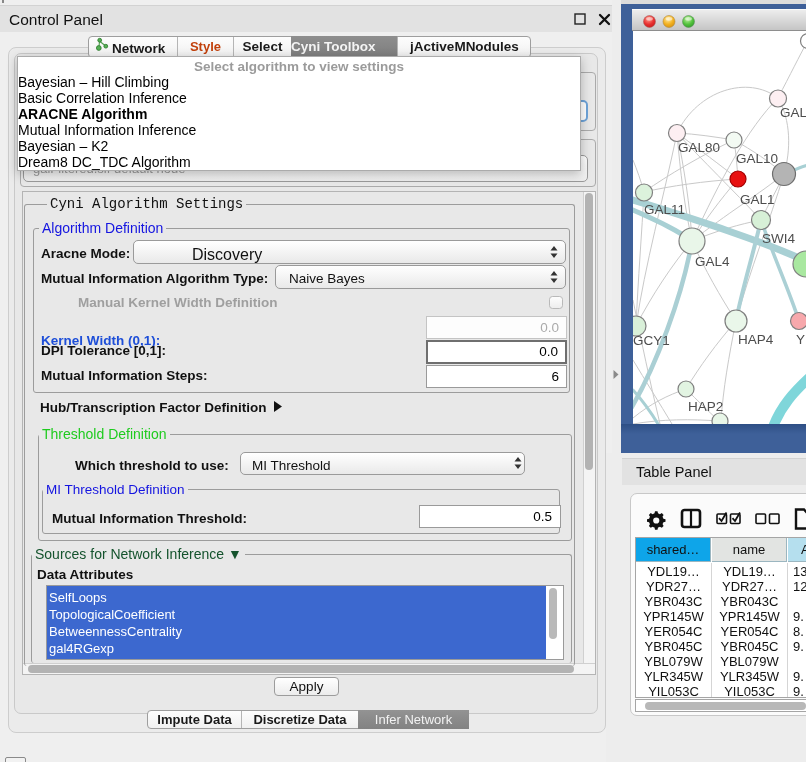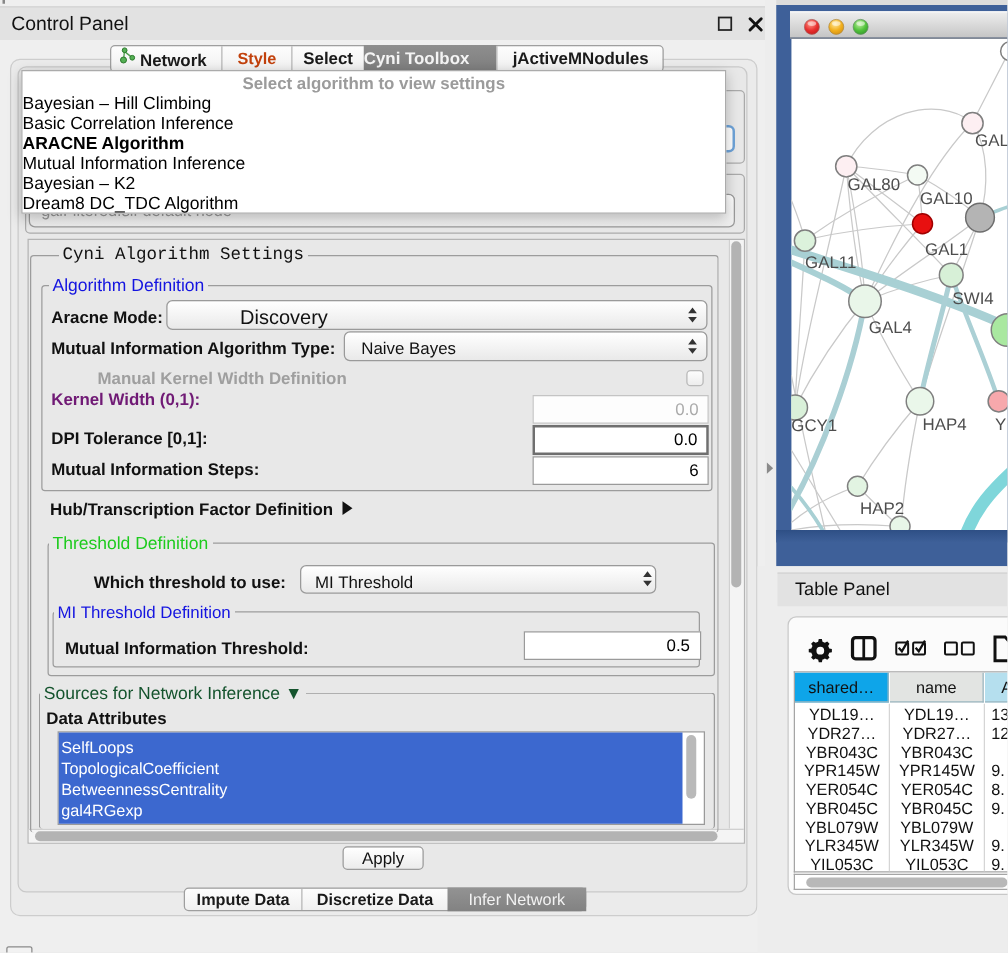--- a/index.html
+++ b/index.html
@@ -74,21 +74,21 @@
 <div class="abs b" style="left:41px;top:271px;font-size:13.5px;color:#111;">Mutual Information Algorithm Type:</div>
 <div class="abs combo" style="left:275px;top:265px;width:291px;height:24px;background:linear-gradient(#ffffff,#e9e9e9);border:1px solid #9a9a9a;border-radius:5px;"></div>
 <div class="abs" style="left:289px;top:271px;font-size:13.5px;color:#111;">Naive Bayes</div>
 <svg class="abs" style="left:548px;top:270px;" width="12" height="14" viewBox="0 0 12 14">
     <path d="M6 1 L9.5 5.5 L2.5 5.5 Z M6 13 L9.5 8.5 L2.5 8.5 Z" fill="#333"></path>
   </svg>
 
 <div class="abs b" style="left:41px;top:295px;font-size:13.5px;color:#9f9f9f;margin-left:37px;">Manual Kernel Width Definition</div>
 <div class="abs" style="left:549px;top:296px;width:14px;height:13px;background:linear-gradient(#fdfdfd,#ededed);border:1px solid #b9b9b9;border-radius:3.5px;"></div>
 
-<div class="abs b" style="left:41px;top:312px;font-size:13.5px;color:#701a75;">Kernel Width (0,1):</div>
+<div class="abs b" style="left:41px;top:333px;font-size:13.5px;color:#1d4ed8;">Kernel Width (0,1):</div>
 <div class="abs" style="left:426px;top:316px;width:141px;height:23px;background:#fdfdfd;border:1px solid #c4c4c4;font-size:13.5px;color:#ababab;text-align:right;line-height:21px;padding-right:7px;">0.0</div>
 
 <div class="abs b" style="left:41px;top:343px;font-size:13.5px;color:#111;">DPI Tolerance [0,1]:</div>
 <div class="abs" style="left:426px;top:340px;width:141px;height:24px;background:#fff;border:2px solid #6f6f6f;font-size:13.5px;color:#000;text-align:right;line-height:20px;padding-right:7px;">0.0</div>
 
 <div class="abs b" style="left:41px;top:368px;font-size:13.5px;color:#111;">Mutual Information Steps:</div>
 <div class="abs" style="left:426px;top:365px;width:141px;height:23px;background:#fff;border:1px solid #9a9a9a;font-size:13.5px;color:#000;text-align:right;line-height:21px;padding-right:7px;">6</div>
 
 <div class="abs b" style="left:40px;top:400px;font-size:13.5px;color:#111;">Hub/Transcription Factor Definition</div>
 <svg class="abs" style="left:272px;top:400px;" width="12" height="13" viewBox="0 0 12 13">

